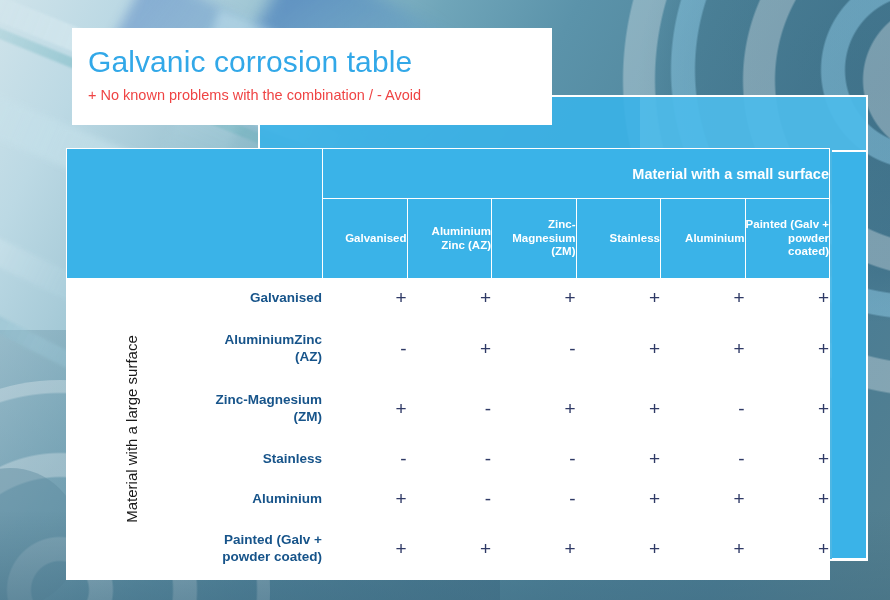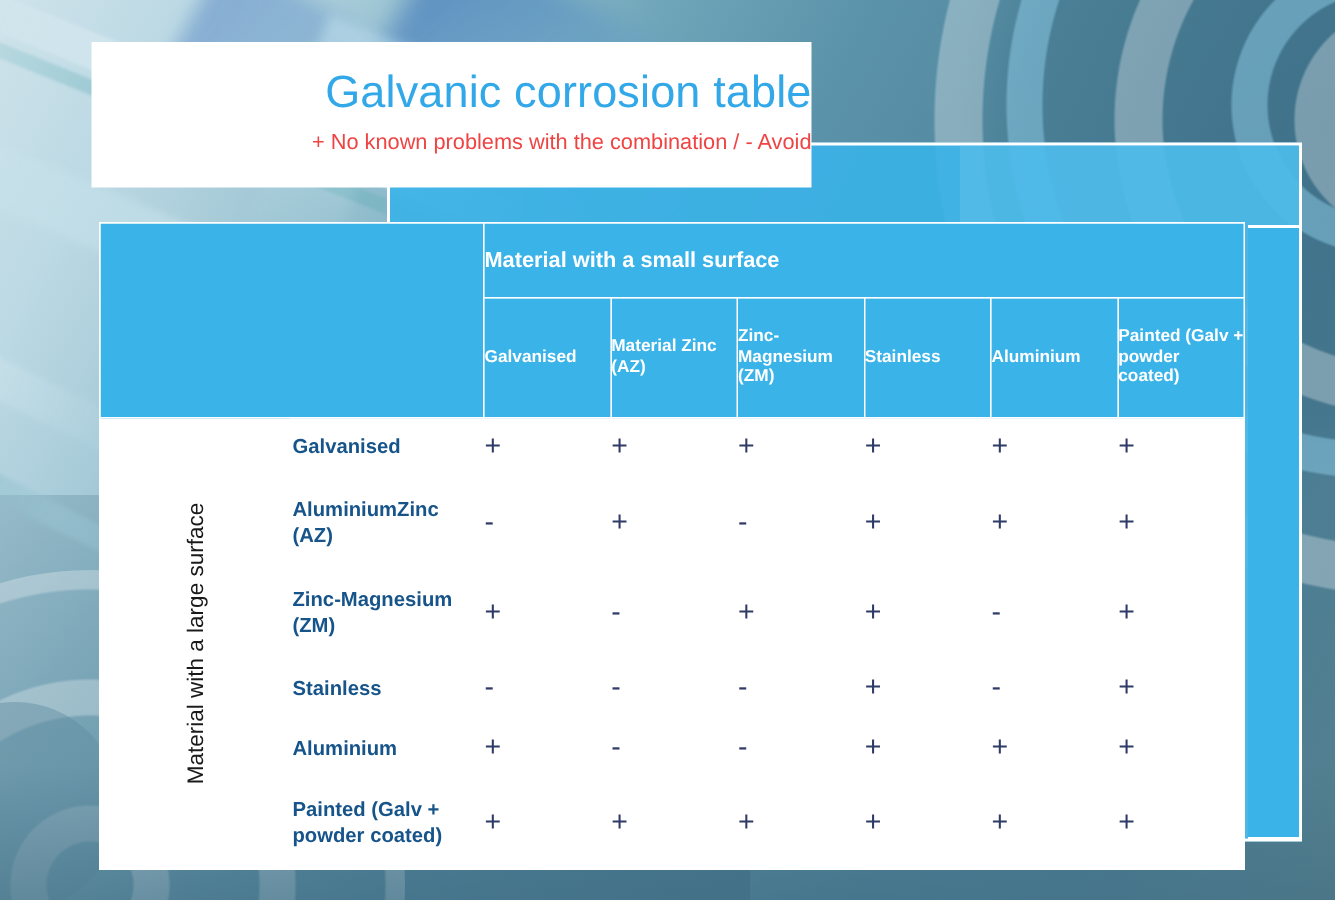--- a/index.html
+++ b/index.html
@@ -198,25 +198,24 @@
     position: absolute;
     left: 640px; top: 97px;
     width: 226px; height: 462px;
     background: rgba(120,205,240,.30);
     pointer-events: none;
   }
 
   
   .title-card {
     position: absolute;
-    left: 61px; top: 28px;
+    left: 72px; top: 28px;
     width: 480px; height: 97px;
     background: #ffffff;
-    padding: 18px 0 0 1px;
-    text-align: right;
+    padding: 18px 0 0 16px;
   }
   .title-main {
     color: #32A8E8;
     font-size: 30px;
     font-weight: 400;
     line-height: 1.05;
     letter-spacing: .1px;
     white-space: nowrap;
   }
   .title-sub {
@@ -239,21 +238,21 @@
     width: 764px;
     height: 432px;
     border-collapse: collapse;
     table-layout: fixed;
   }
 
   table.matrix td, table.matrix th {
     border: 1px solid #ffffff;
     padding: 0;
     vertical-align: middle;
-    text-align: left;
+    text-align: right;
   }
 
   
   .corner-block {
     background: #3AB3E8;
     width: 256px;
   }
 
   .group-head {
     background: #3AB3E8;
@@ -360,21 +359,21 @@
     <table class="matrix">
       <tbody>
 
         <tr>
           <td class="corner-block" colspan="2" rowspan="2"></td>
           <td class="group-head" colspan="6">Material with a small surface</td>
         </tr>
 
         <tr>
           <td class="col-head">Galvanised</td>
-          <td class="col-head">Material Zinc  (AZ)</td>
+          <td class="col-head">Aluminium Zinc  (AZ)</td>
           <td class="col-head">Zinc-Magnesium (ZM)</td>
           <td class="col-head">Stainless</td>
           <td class="col-head">Aluminium</td>
           <td class="col-head">Painted (Galv + powder coated)</td>
         </tr>
 
         <tr>
           <td class="vaxis-cell" rowspan="6">
             <span class="vaxis-label">Material with a large surface</span>
           </td>

